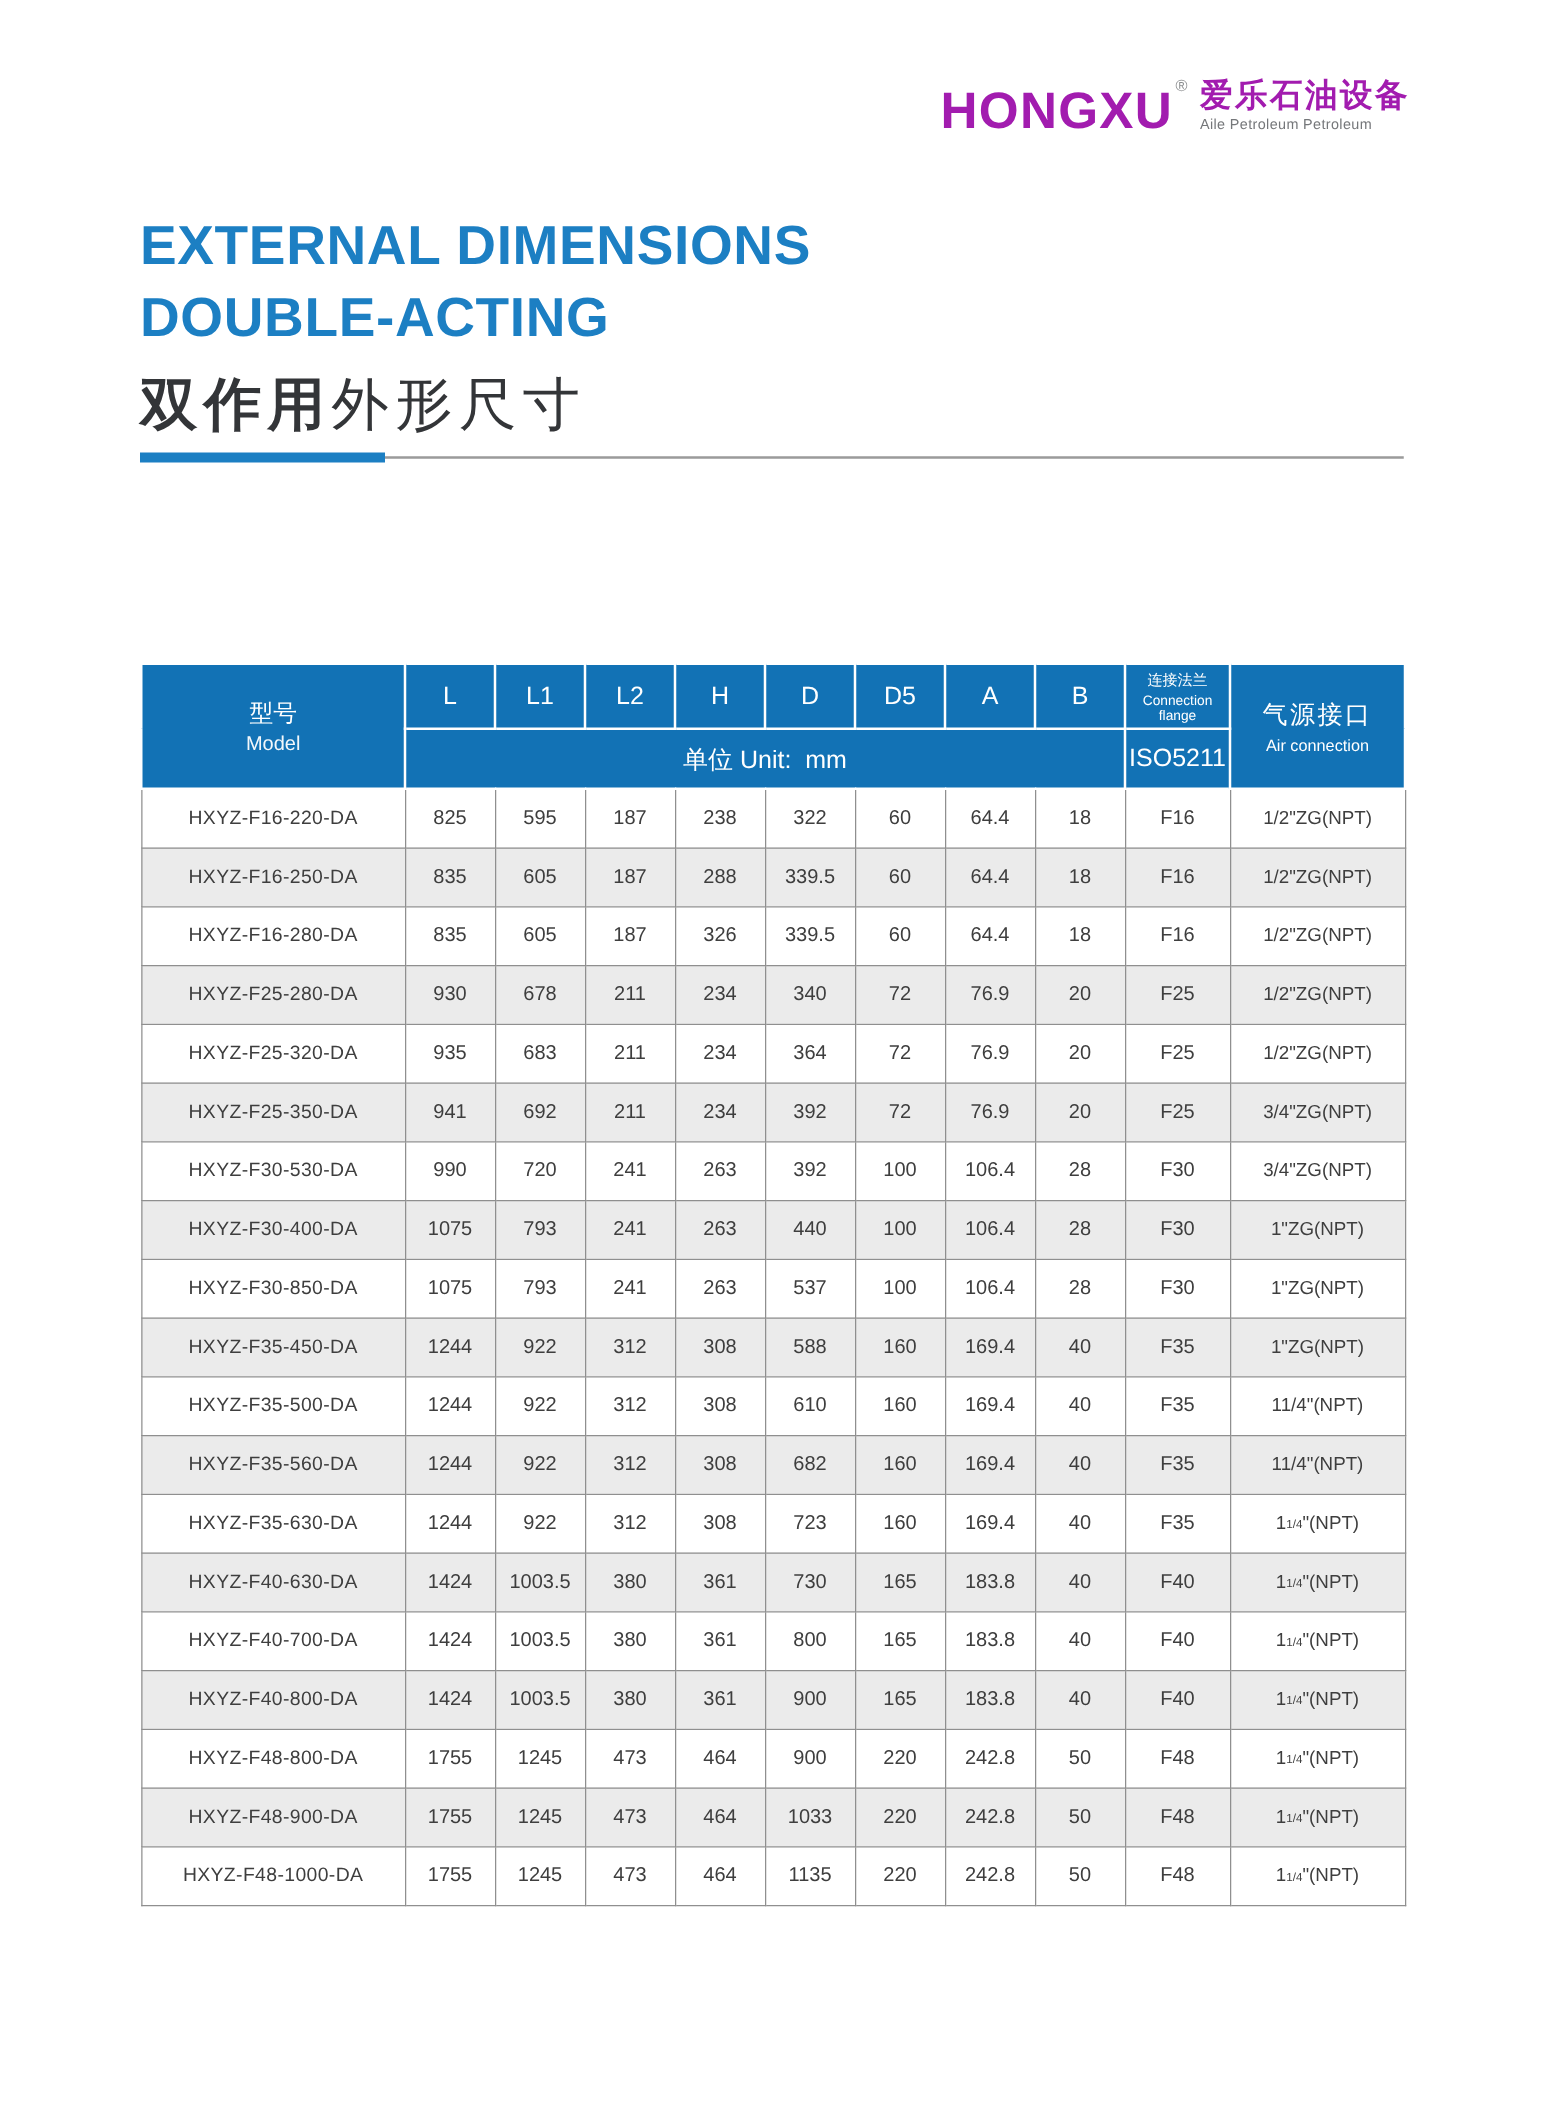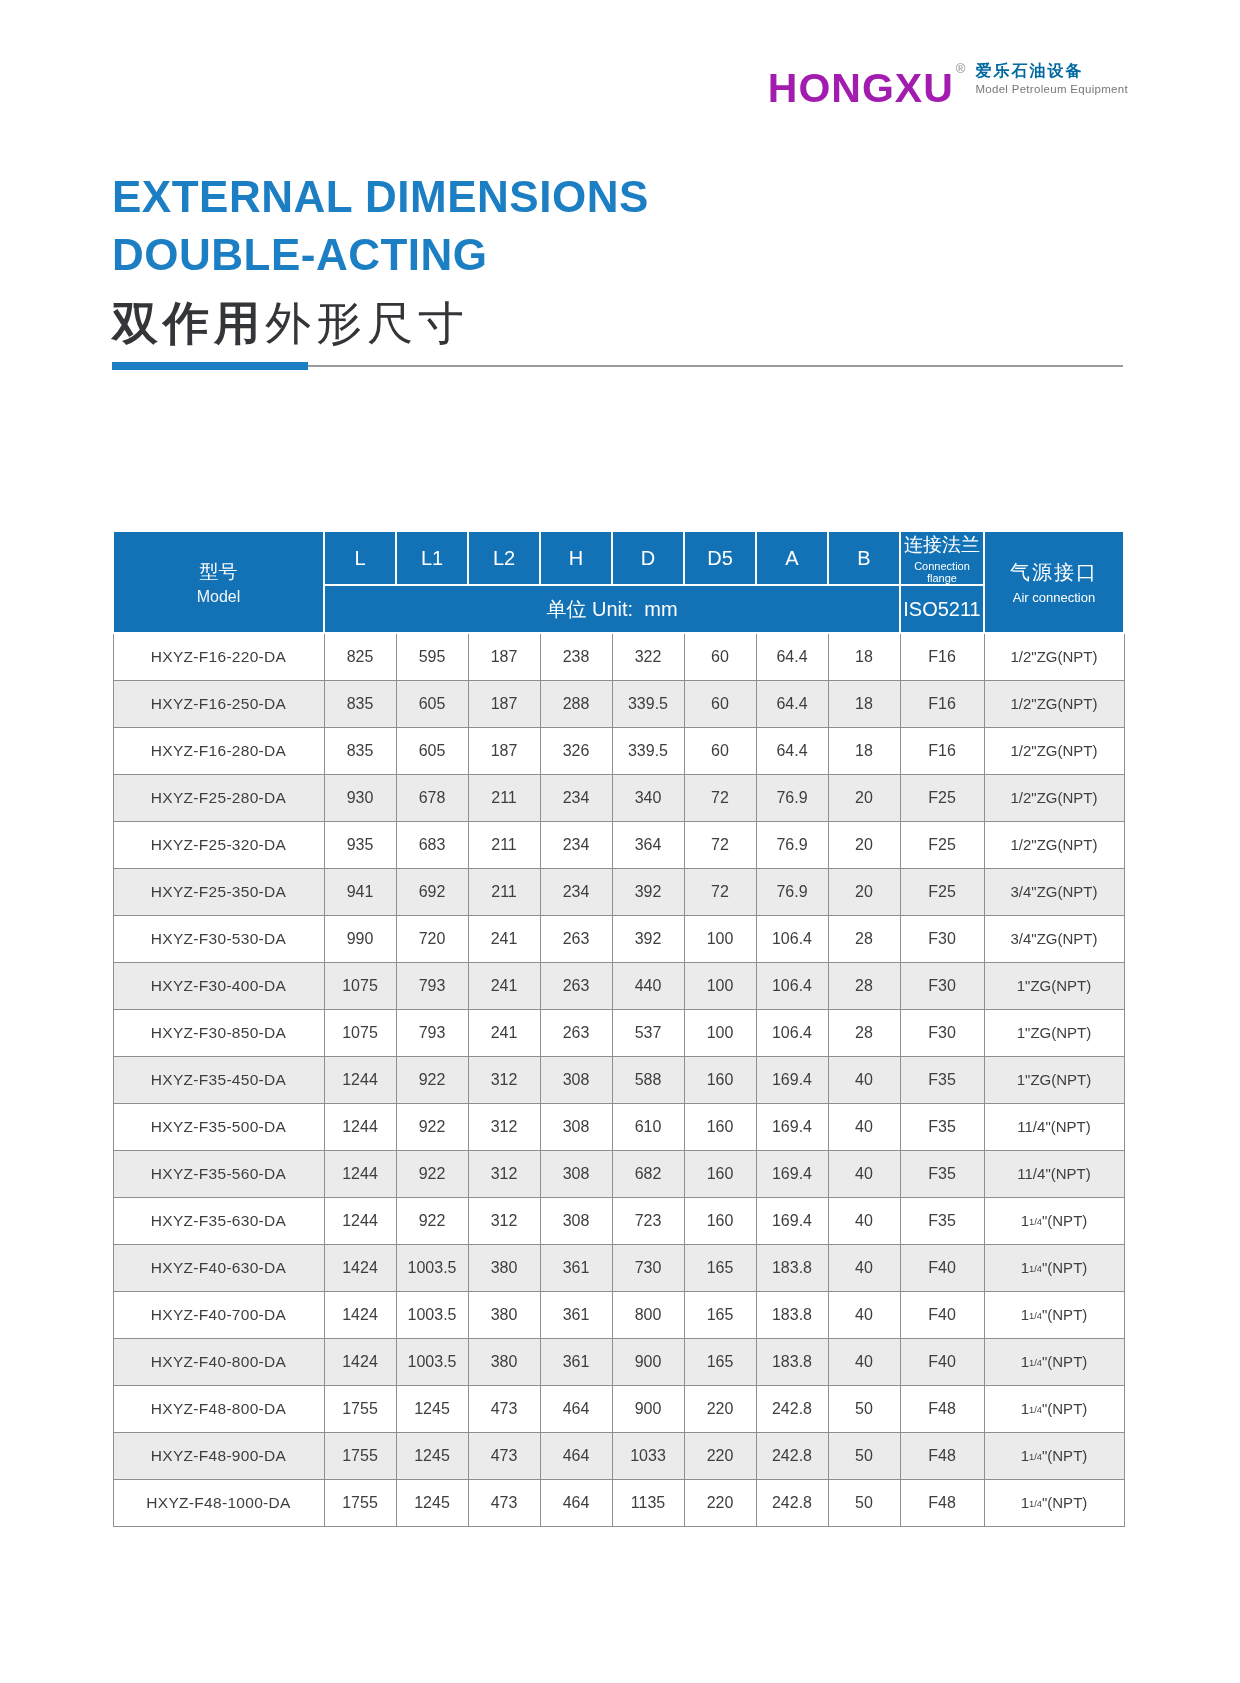--- a/index.html
+++ b/index.html
@@ -32,22 +32,22 @@
     margin-top: 6px;
   }
   .reg-mark {
     color: #8a8c8e;
     font-size: 13px;
     line-height: 1;
     margin: 0 0 0 2px;
   }
   .logo-right { margin-left: 10px; display: flex; flex-direction: column; }
   .logo-cn {
-    color: #0369a1;
-    font-size: 16px;
+    color: #a21caf;
+    font-size: 26px;
     font-weight: bold;
     letter-spacing: 2px;
     line-height: 1.1;
   }
   .logo-en {
     color: #75777a;
     font-size: 11.5px;
     letter-spacing: 0.3px;
     margin-top: 3px;
   }
@@ -96,21 +96,21 @@
     color: #ffffff;
     border: 2px solid #ffffff;
     font-weight: normal;
     text-align: center;
     vertical-align: middle;
   }
   .dim-table thead .hrow1 th { height: 52px; }
   .dim-table thead .hrow2 th { height: 48px; }
   .th-model .cn, .th-flange .cn, .th-air .cn { font-size: 19px; display: block; }
   .th-model .en { font-size: 16px; display: block; margin-top: 3px; opacity: 0.95; }
-  .th-flange .cn { font-size: 19px; }
+  .th-flange .cn { font-size: 12px; }
   .th-flange .en { font-size: 11px; display: block; margin-top: 2px; }
   .th-air .cn { font-size: 20px; letter-spacing: 2px; }
   .th-air .en { font-size: 13px; display: block; margin-top: 4px; }
   .th-dim { font-size: 20px; }
   .unit-cell { font-size: 20px; white-space: pre; }
   .iso-cell { font-size: 20px; }
 
   .dim-table tbody td {
     border: 1px solid #8f8f8f;
     height: 47px;
@@ -130,21 +130,21 @@
 
 <div class="page">
 
   <div class="logo">
     <div class="brand-wrap">
       <span class="brand">HONGXU</span>
       <span class="reg-mark">®</span>
     </div>
     <div class="logo-right">
       <span class="logo-cn">爱乐石油设备</span>
-      <span class="logo-en">Model Petroleum Equipment</span>
+      <span class="logo-en">Aile Petroleum Petroleum</span>
     </div>
   </div>
 
   <div class="title-block">
     <div class="title-en">EXTERNAL DIMENSIONS</div>
     <div class="title-en">DOUBLE-ACTING</div>
     <div class="title-cn">
       <span class="cn-bold">双作用</span><span class="cn-normal">外形尺寸</span>
     </div>
   </div>

